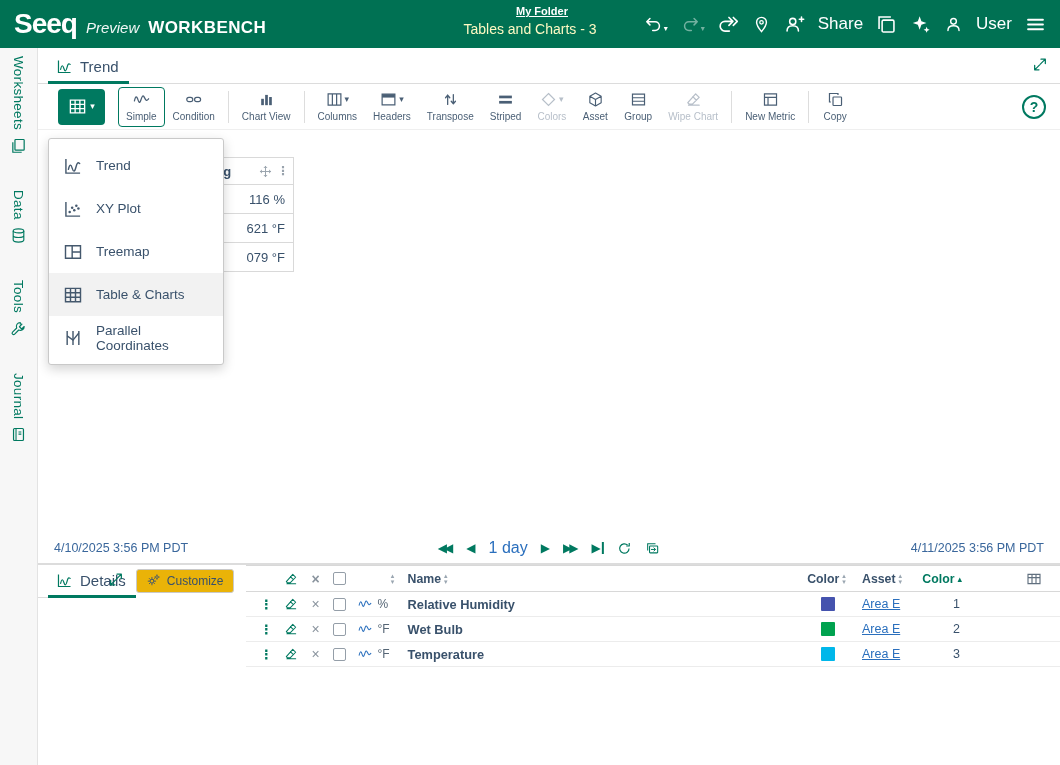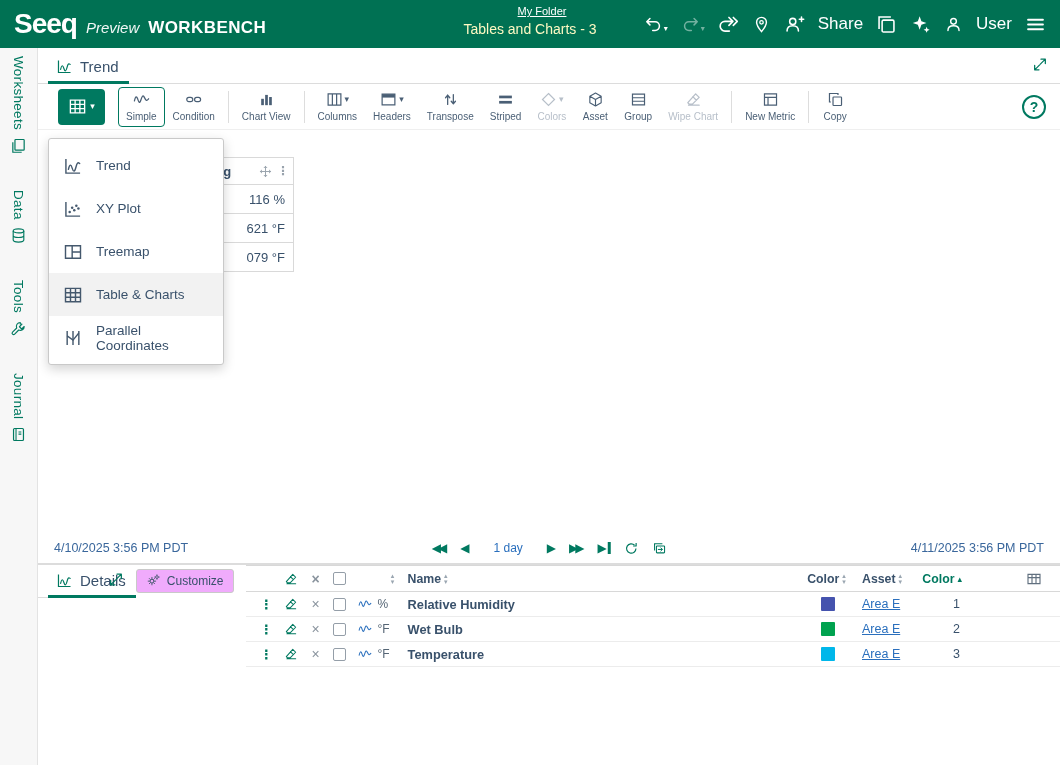--- a/index.html
+++ b/index.html
@@ -8,21 +8,21 @@
   body { font-family:"Liberation Sans","DejaVu Sans",sans-serif; font-size:13px; color:#39516b; background:#fff; overflow:hidden; }
   a { cursor:pointer; }
 
   
   .topbar { height:48px; background:#007153; display:flex; align-items:center; color:#fff; position:relative; padding:0 14px; }
   .brand { display:flex; align-items:baseline; gap:9px; }
   .brand-seeq { font-size:28px; font-weight:bold; letter-spacing:-1px; line-height:1; }
   .brand-preview { font-style:italic; font-size:15px; font-weight:normal; opacity:.95; }
   .brand-workbench { font-size:17px; font-weight:bold; letter-spacing:.4px; }
   .top-center { position:absolute; left:50%; transform:translateX(-50%); top:3px; text-align:center; }
-  .folder-link { font-size:11px; font-weight:normal; color:#fff; text-decoration:underline;padding-left:24px; }
+  .folder-link { font-size:11px; font-weight:bold; color:#fff; text-decoration:underline;padding-left:24px; }
   .ws-title { font-size:14px; margin-top:3px; font-weight:400; color:#fef9c3; }
   .top-right { margin-left:auto; display:flex; align-items:center; gap:13px; }
   .hbtn { display:flex; align-items:flex-end; cursor:pointer; color:#fff; }
   .hbtn.dim { opacity:.45; }
   .hic { width:19px; height:19px; color:#fff; }
   .hic.big { width:21px; height:21px; }
   .mini-caret { font-size:8px; margin-left:1px; line-height:10px; }
   .top-label { font-size:17px; color:#fff; cursor:pointer; }
 
   
@@ -70,28 +70,28 @@
   .menu-item.active { background:#f2f2f2; }
   .menu-item svg { width:20px; height:20px; color:#44586d; flex:none; }
 
   
   .timebar { height:30px; display:flex; align-items:center; padding:0 16px; position:relative; flex:none; }
   .tb-date { font-size:12.5px; color:#3a679c; cursor:pointer; }
   .tb-date.right { margin-left:auto; }
   .tb-controls { position:absolute; left:50%; transform:translateX(-50%); display:flex; align-items:center; gap:13px; color:#007960; }
   .tb-ctl { font-size:12px; cursor:pointer; line-height:1; }
   .tb-ctl.dbl { letter-spacing:-3px; padding-right:3px; }
-  .tb-duration { font-size:12px; color:#2a6fbd; margin:0 11px; cursor:pointer; }
+  .tb-duration { font-size:16px; color:#2a6fbd; margin:0 0; cursor:pointer; }
   .endskip { display:flex; align-items:center; gap:1px; }
   .endbar { width:2.5px; height:12px; background:#007960; display:inline-block; }
   .tb-svg { width:15px; height:15px; color:#007960; cursor:pointer; }
 
   
   .customize-row { height:31px; display:flex; justify-content:flex-end; align-items:center; padding-right:12px; flex:none; }
-  .customize-btn { display:flex; align-items:center; gap:6px; border:1px solid #c9c9c9; border-radius:3px; height:24px; padding:0 9px; font-size:12px; color:#39516b; background:#f0abfc; cursor:pointer; font-family:inherit; }
+  .customize-btn { display:flex; align-items:center; gap:6px; border:1px solid #c9c9c9; border-radius:3px; height:24px; padding:0 9px; font-size:12px; color:#39516b; background:#eab308; cursor:pointer; font-family:inherit; }
   .customize-btn svg { width:15px; height:15px; color:#44586d; }
 
   .d-table { flex:1; }
   .d-row { display:grid; grid-template-columns:22px 26px 24px 24px 26px 30px 1fr 56px 58px 56px 90px; align-items:center; height:25px; border-bottom:1px solid #ececec; padding-left:10px; }
   .d-head { height:27px; border-top:1px solid #d8d8d8; border-bottom:1px solid #d8d8d8; font-weight:bold; font-size:12.3px; color:#39516b; }
   .sort { display:inline-flex; flex-direction:column; font-size:7px; line-height:5.5px; color:#9aa6b1; margin:0 3px; vertical-align:1px; }
   .h-name, .h-asset { display:flex; align-items:center; }
   .h-color { display:flex; align-items:center; justify-content:center; }
   .h-asset { padding-left:6px; }
   .h-lane { display:flex; align-items:center; justify-content:flex-end; padding-right:8px; color:#007960; gap:3px; }

